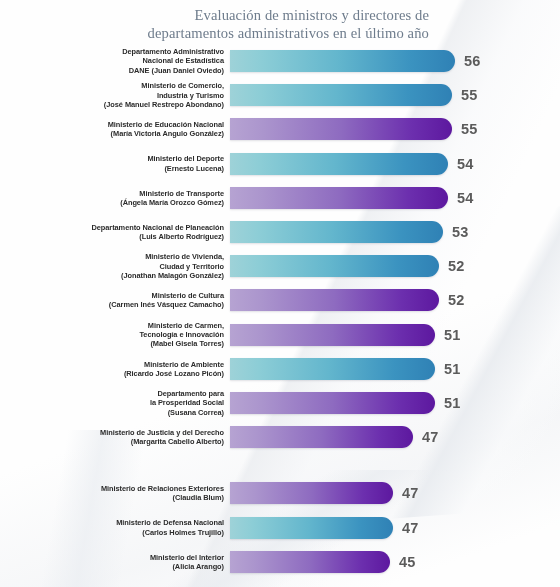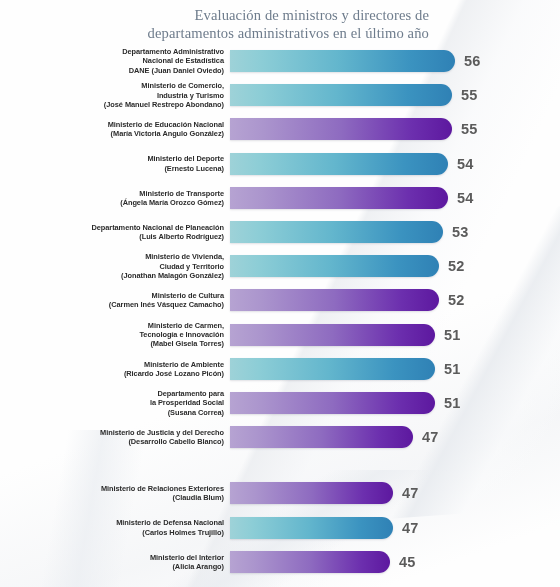--- a/index.html
+++ b/index.html
@@ -249,21 +249,21 @@
             <span class="ln">(Susana Correa)</span>
           </div>
           <div class="bar-zone">
             <div class="bar purple" style="width: 205px;"></div>
             <div class="bar-value">51</div>
           </div>
         </div>
         <div class="row">
           <div class="row-label">
             <span class="ln">Ministerio de Justicia y del Derecho</span>
-            <span class="ln">(Desarrollo Cabello Blanco)</span>
+            <span class="ln">(Margarita Cabello Alberto)</span>
           </div>
           <div class="bar-zone">
             <div class="bar purple" style="width: 183px;"></div>
             <div class="bar-value">47</div>
           </div>
         </div>
       </div>
       <div class="section-gap"></div>
       <div class="section">
         <div class="row">

